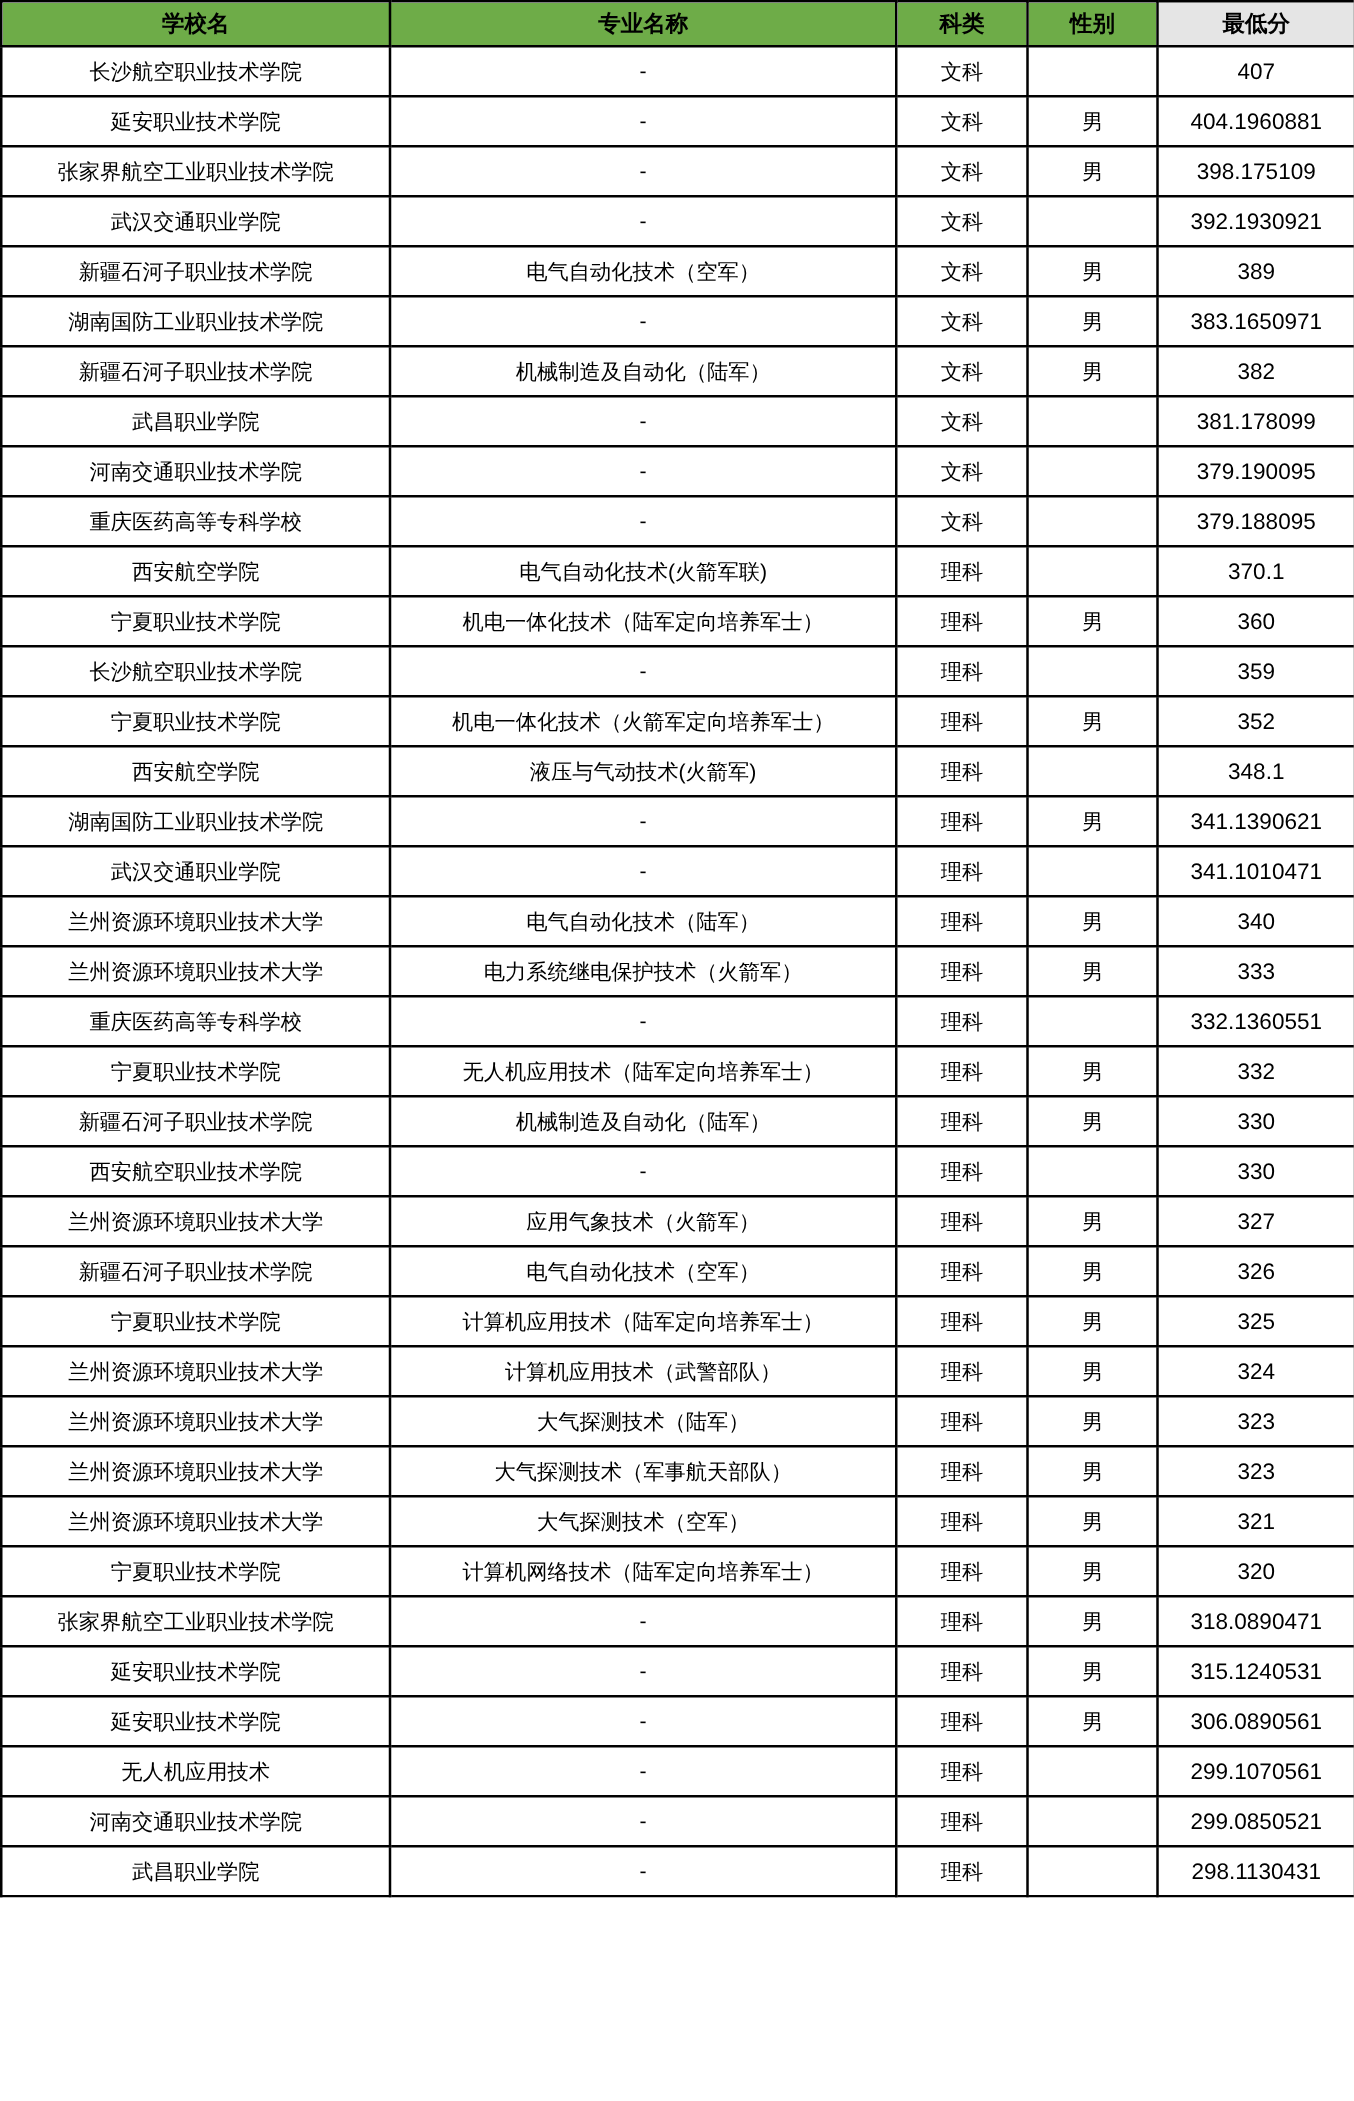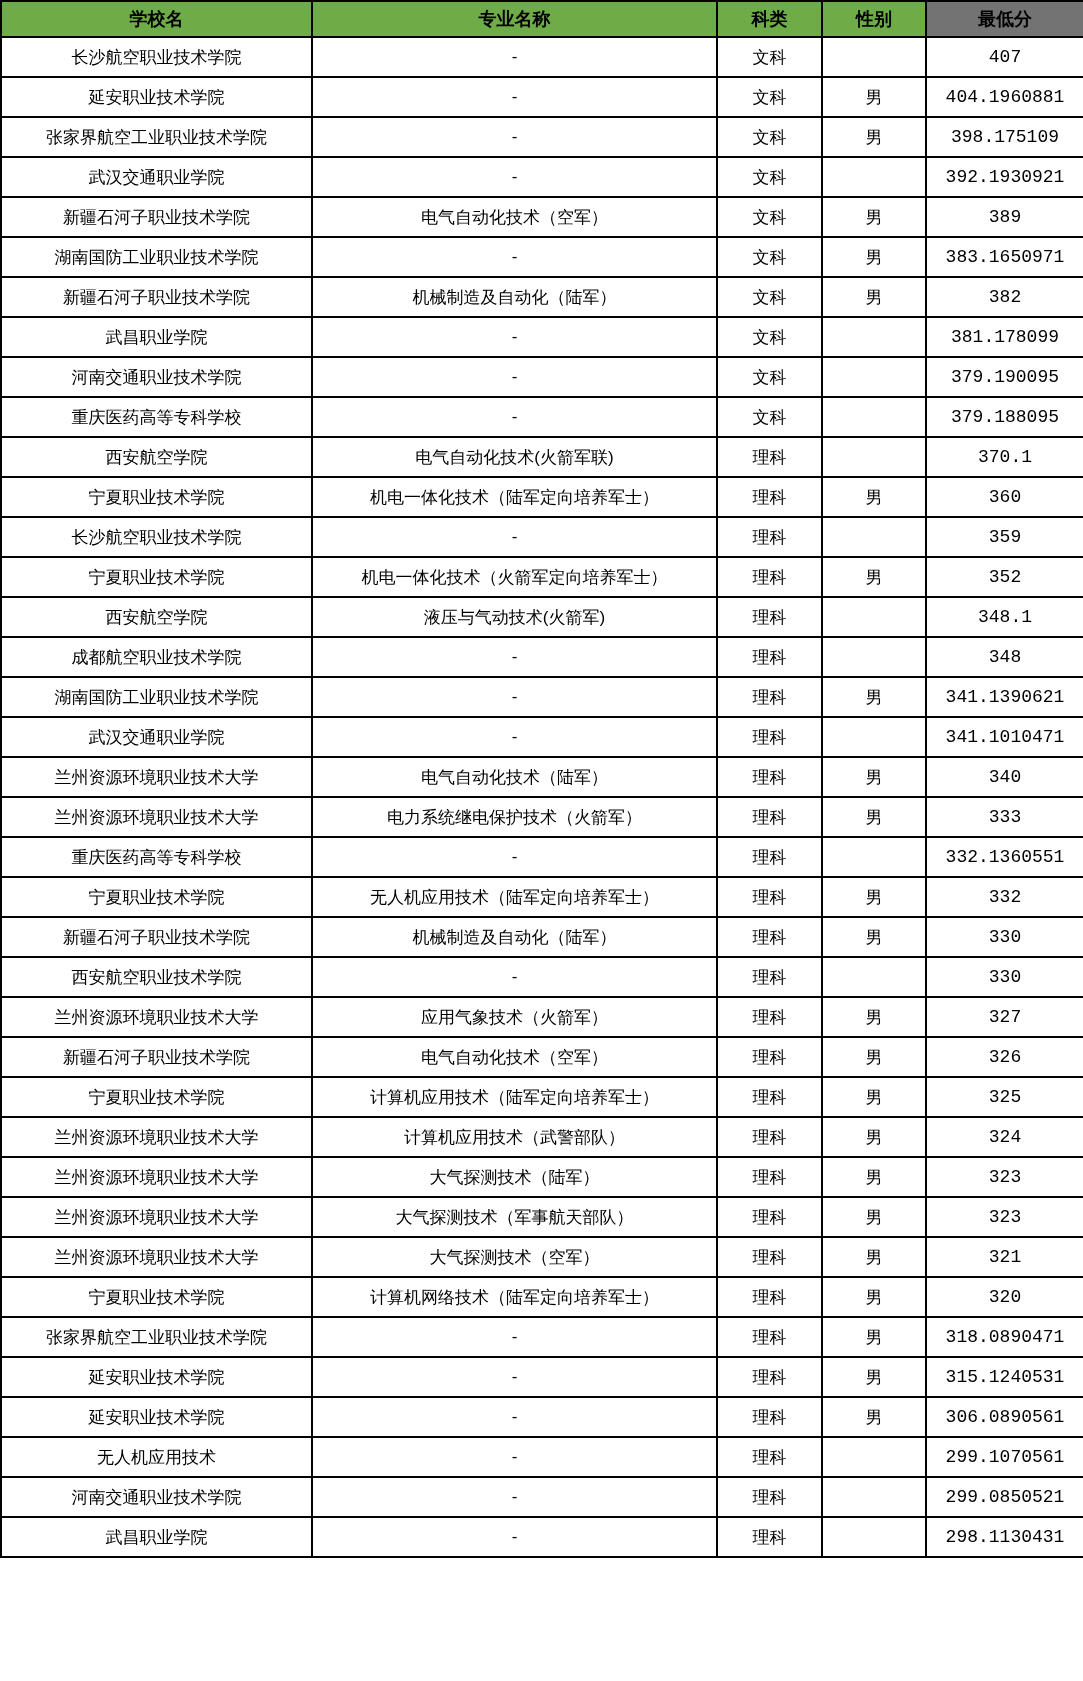--- a/index.html
+++ b/index.html
@@ -37,42 +37,41 @@
     font-size: 18px;
     font-weight: bold;
     margin-top: 16px;
   }
   table.score-table td {
     height: 38px;
     font-size: 17px;
   }
   table.score-table td.cell-score {
     font-size: 18px;
-    font-family: Liberation Mono, monospace;
   }
 </style>
 </head>
 <body>
 
 <div class="page">
   <table class="score-table">
     <colgroup>
       <col class="c-school">
       <col class="c-major">
       <col class="c-cat">
       <col class="c-gender">
       <col class="c-score">
     </colgroup>
     <thead>
       <tr>
           <th style="background: rgb(110, 172, 72);">学校名</th>
           <th style="background: rgb(110, 172, 72);">专业名称</th>
           <th style="background: rgb(110, 172, 72);">科类</th>
           <th style="background: rgb(110, 172, 72);">性别</th>
-          <th style="background: #737373;">最低分</th>
+          <th style="background: #e5e5e5;">最低分</th>
         </tr>
     </thead>
     <tbody>
         <tr>
           <td class="cell-school">长沙航空职业技术学院</td>
           <td class="cell-major">-</td>
           <td class="cell-category">文科</td>
           <td class="cell-gender"></td>
           <td class="cell-score">407</td>
         </tr>
@@ -166,27 +165,20 @@
           <td class="cell-category">理科</td>
           <td class="cell-gender">男</td>
           <td class="cell-score">352</td>
         </tr>
         <tr>
           <td class="cell-school">西安航空学院</td>
           <td class="cell-major">液压与气动技术(火箭军)</td>
           <td class="cell-category">理科</td>
           <td class="cell-gender"></td>
           <td class="cell-score">348.1</td>
-        </tr>
-        <tr>
-          <td class="cell-school">成都航空职业技术学院</td>
-          <td class="cell-major">-</td>
-          <td class="cell-category">理科</td>
-          <td class="cell-gender"></td>
-          <td class="cell-score">348</td>
         </tr>
         <tr>
           <td class="cell-school">湖南国防工业职业技术学院</td>
           <td class="cell-major">-</td>
           <td class="cell-category">理科</td>
           <td class="cell-gender">男</td>
           <td class="cell-score">341.1390621</td>
         </tr>
         <tr>
           <td class="cell-school">武汉交通职业学院</td>

